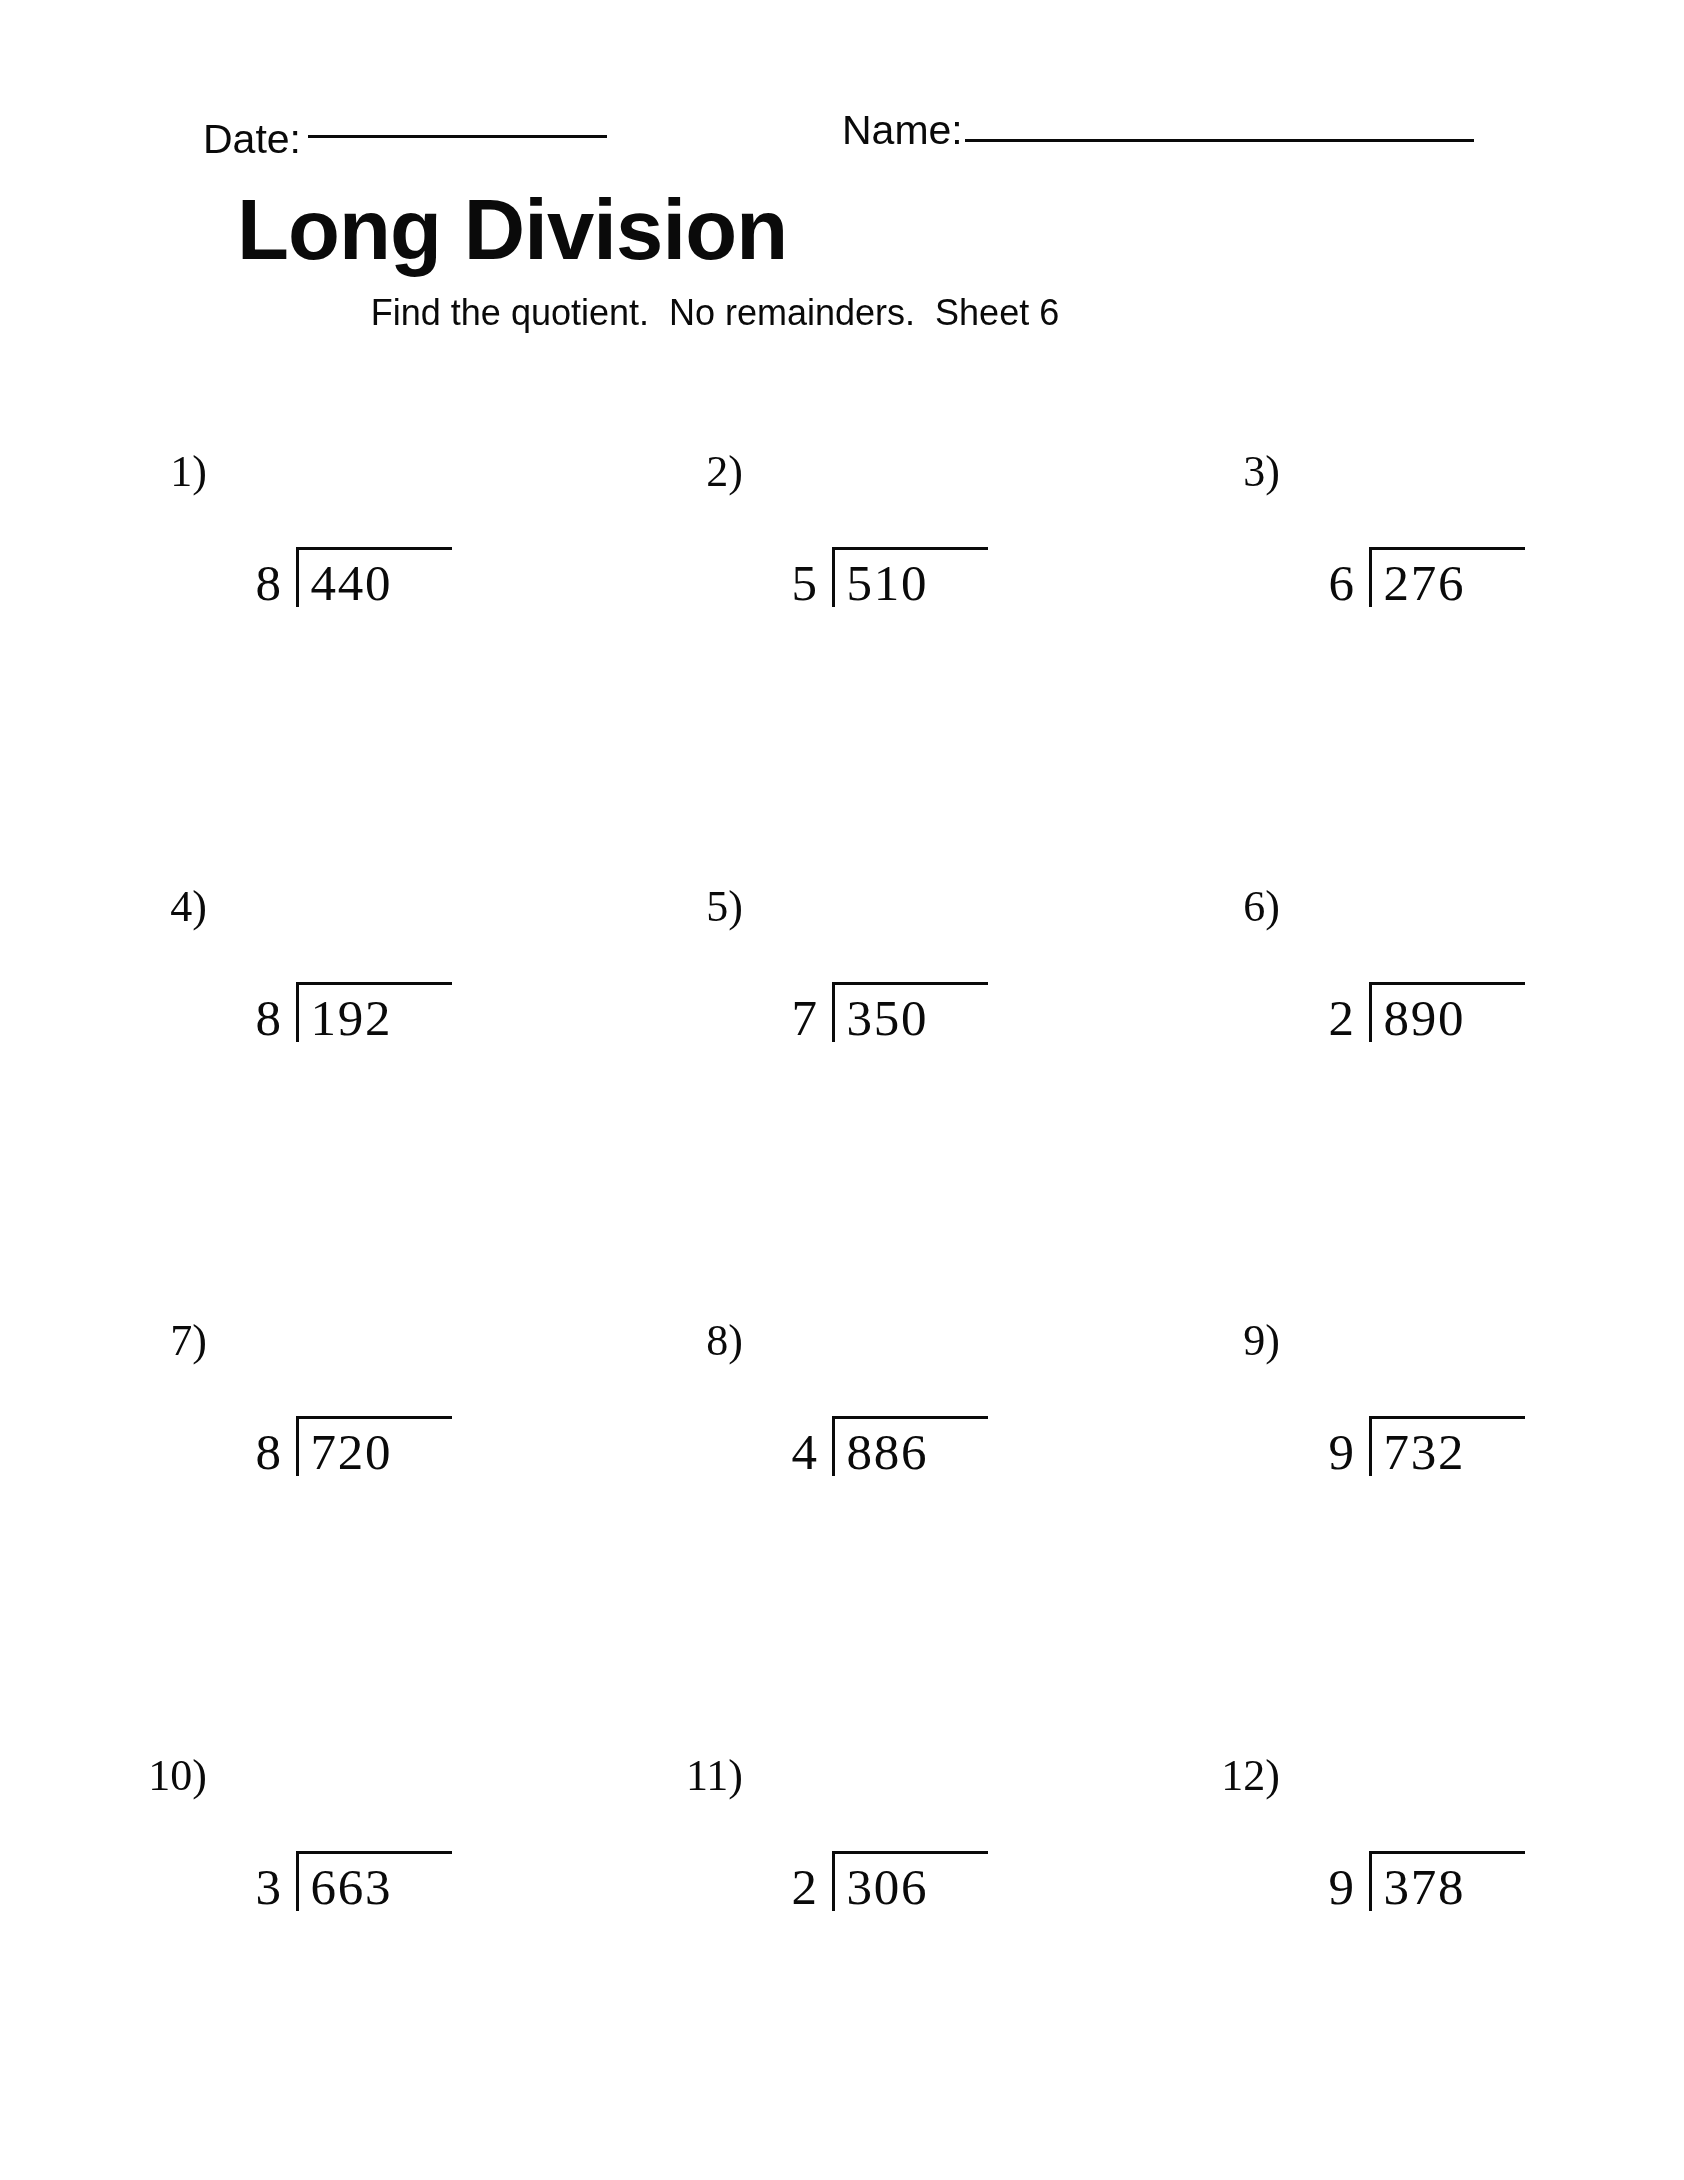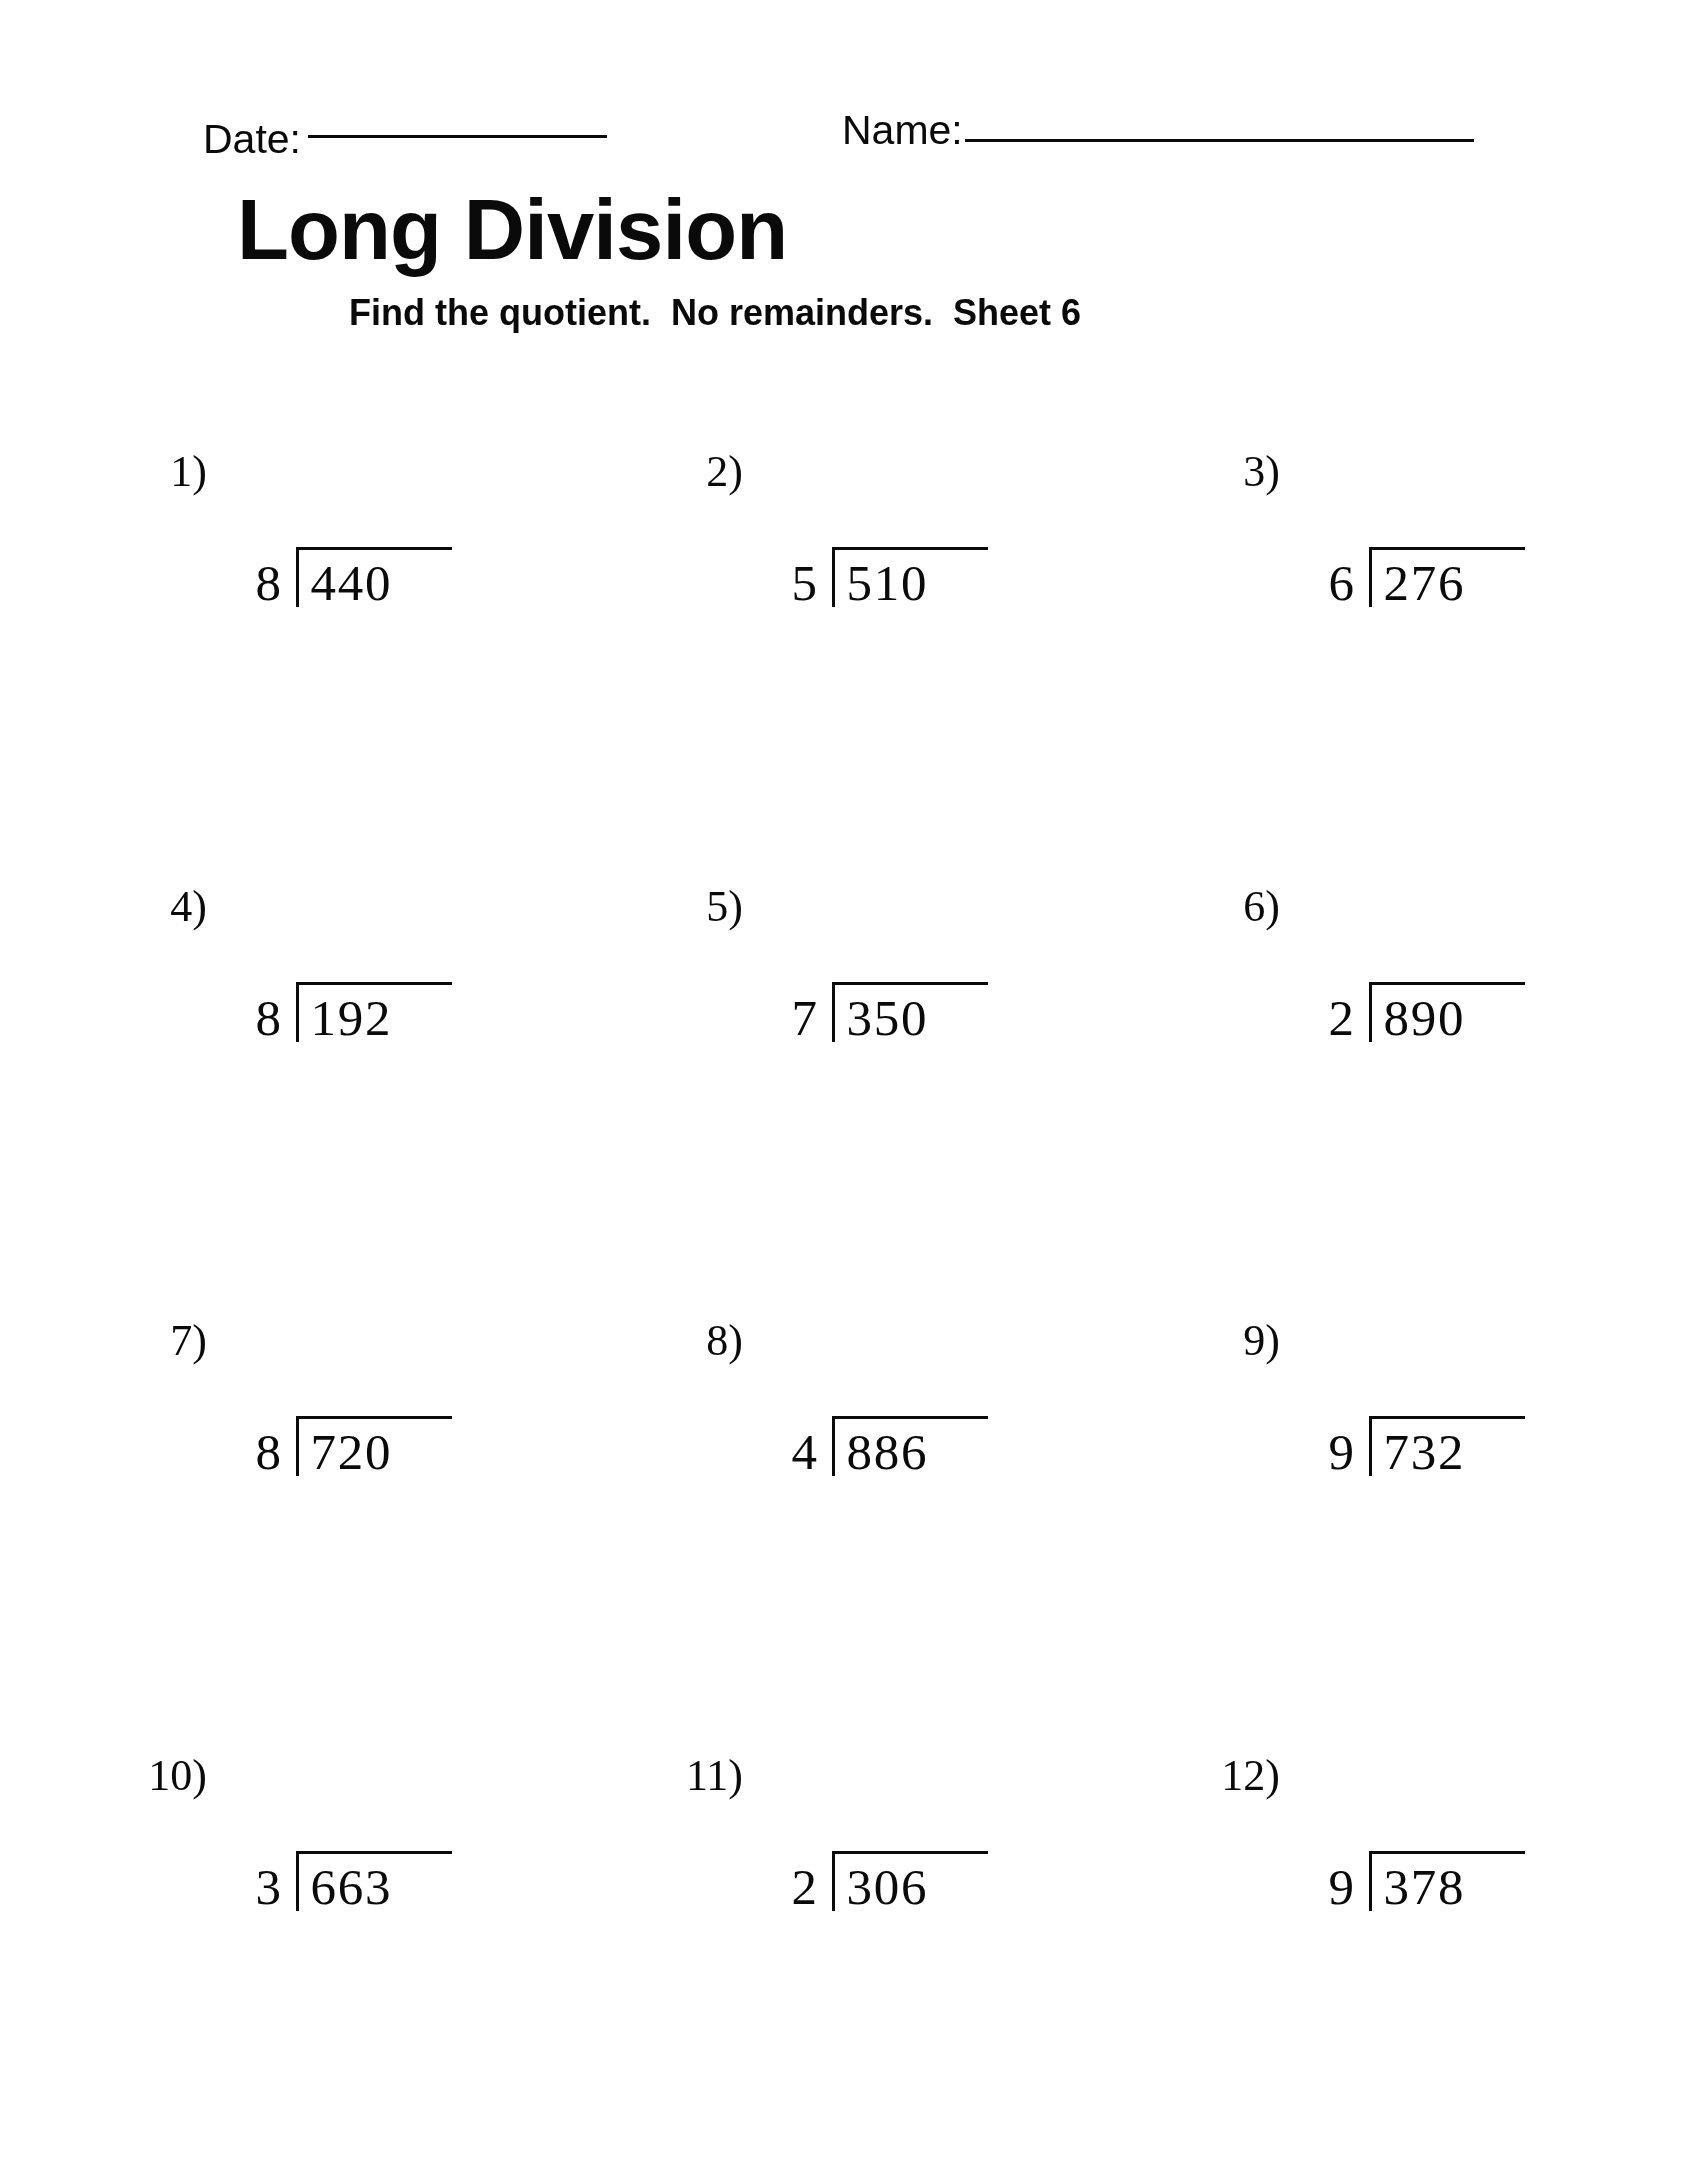--- a/index.html
+++ b/index.html
@@ -55,21 +55,20 @@
     letter-spacing:-0.9px;
   }
   #subtitle{
     position:absolute;
     left:0; top:295px;
     width:1430px;
     text-align:center;
     font-size:36px;
     line-height:1;
     white-space:pre;
-    font-weight:bold;
   }
 
   
   #problems-grid{position:absolute; left:0; top:0; width:100%; height:100%;}
   .problem{
     position:absolute;
     width:366px;
     height:179px;
     font-family:"Liberation Serif", serif;
   }

